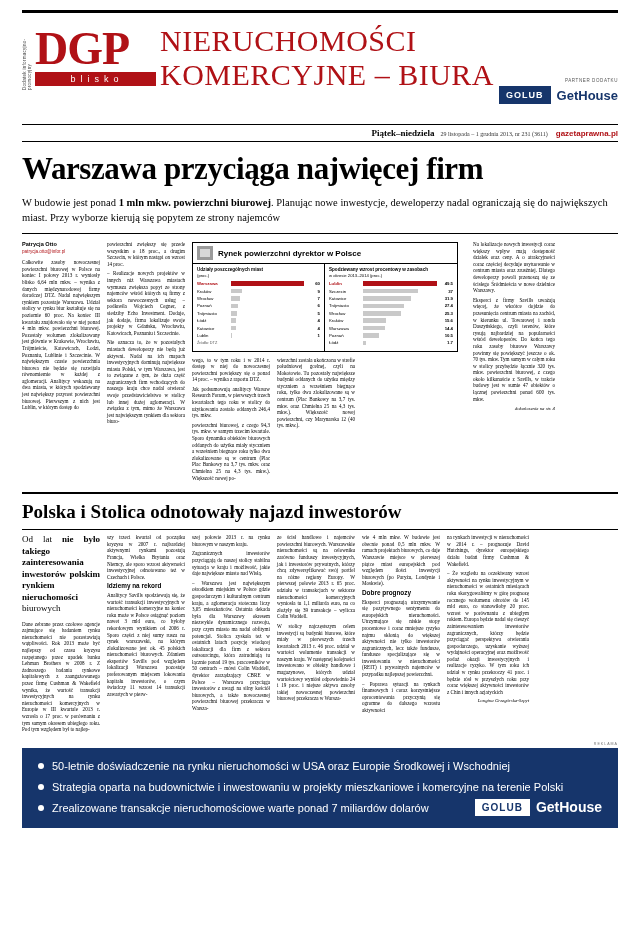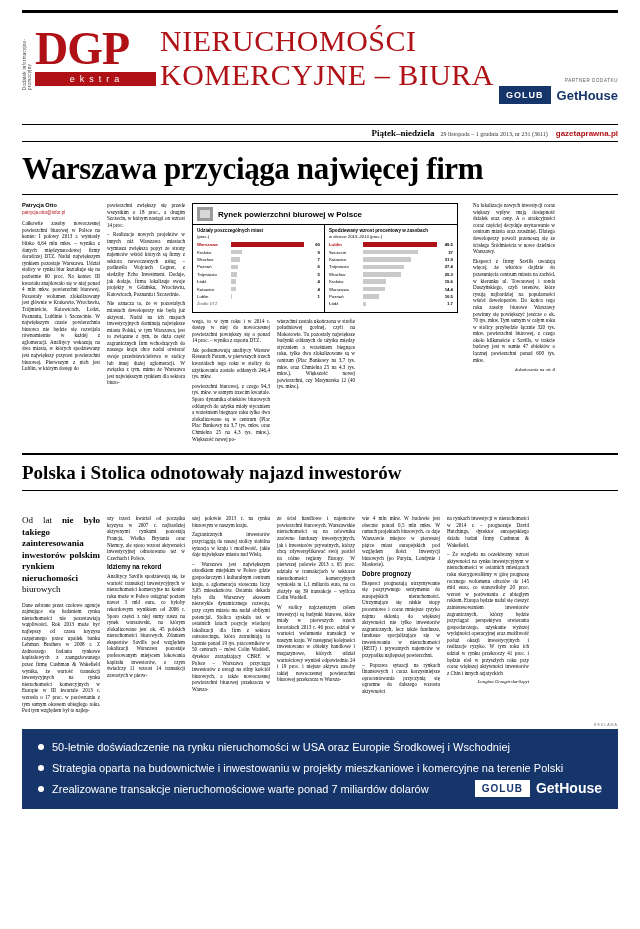--- a/index.html
+++ b/index.html
@@ -78,21 +78,21 @@
   .bar-row.hl .bar{background:#b01116;}
   .bar-row .vl{width:16px;text-align:right;font-weight:bold;}
   .info-src{font-family:"Liberation Sans",sans-serif;font-size:3.8px;color:#555;margin-top:2px;}
 
   
   .rule2{margin:8px 22px 0 22px;border-top:2px solid #000;}
   .headline2{margin:7px 22px 0 22px;font-family:"Liberation Serif",serif;font-weight:bold;
              font-size:19px;line-height:22px;}
   .rule3{margin:6px 22px 0 22px;border-top:1px solid #000;}
 
-  .bottom-cols{display:flex;margin:24px 22px 0 22px;gap:7px;}
+  .bottom-cols{display:flex;margin:4px 22px 0 22px;gap:7px;}
   .bcol{width:78px;font-size:5.1px;line-height:6.6px;text-align:justify;font-family:"Liberation Serif",serif;}
   .bcol.wide{width:82px;}
   .bcol p{margin:0 0 3px 0;}
   .kicker{font-family:"Liberation Serif",serif;font-size:9px;line-height:11.5px;font-weight:normal;}
   .kicker b{font-weight:bold;}
   .subhead{font-family:"Liberation Sans",sans-serif;font-weight:bold;font-size:6.4px;margin:2px 0 2px 0;}
   .sig{font-size:4.8px;font-style:italic;text-align:right;margin-top:3px;}
 
   
   .reklama{text-align:right;margin:6px 22px 2px 22px;font-family:"Liberation Sans",sans-serif;
@@ -112,21 +112,21 @@
 <body>
 
 <div class="page">
 
   <div class="masthead">
     <div class="mast-rule"></div>
     <div class="dgp-wrap">
       <div class="dgp-side">Dodatek informacyjno-promocyjny</div>
       <div class="dgp-box">
         <div class="dgp-logo">DGP</div>
-        <div class="dgp-ekstra">ekstra</div>
+        <div class="dgp-ekstra">blisko</div>
       </div>
     </div>
     <div class="mast-title">
       <div>NIERUCHOMOŚCI</div>
       <div>KOMERCYJNE – BIURA</div>
     </div>
     <div class="partner">
       <div class="partner-lbl">PARTNER DODATKU</div>
       <div class="partner-logos">
         <div class="golub">GOLUB</div>
@@ -135,40 +135,43 @@
     </div>
   </div>
 
   <div class="dateline">
     <span class="d1">Piątek–niedziela</span>
     <span class="d2">29 listopada – 1 grudnia 2013, nr 231 (3611)</span>
     <span class="d3">gazetaprawna.pl</span>
   </div>
 
   <div class="headline">Warszawa przyciąga najwięcej firm</div>
+  <div class="lede">
+    <span>W budowie jest ponad </span><b>1 mln mkw. powierzchni biurowej</b><span>. Planując nowe inwestycje, deweloperzy nadal ograniczają się do największych miast. Przy wyborze kierują się popytem ze strony najemców</span>
+  </div>
   <div class="hr-thin"></div>
 
   <div class="main-cols">
     <div class="col c1">
       <div class="byline">Patrycja Otto</div>
       <div class="byline-mail">patrycja.otto@infor.pl</div>
       <p>Całkowite zasoby nowoczesnej powierzchni biurowej w Polsce na koniec I połowy 2013 r. wyniosły blisko 6,64 mln mkw. – wynika z danych międzynarodowej firmy doradczej DTZ. Nadal największym rynkiem pozostaje Warszawa. Udział stolicy w rynku biur kształtuje się na poziomie 60 proc. Na koniec III kwartału znajdowało się w niej ponad 4 mln mkw. powierzchni biurowej. Pozostały wolumen zlokalizowany jest głównie w Krakowie, Wrocławiu, Trójmieście, Katowicach, Łodzi, Poznaniu, Lublinie i Szczecinie. W największym czasie powierzchnia biurowa nie będzie się rozwijała równomiernie w każdej z aglomeracji. Analitycy wskazują na dwa miasta, w których spodziewany jest największy przyrost powierzchni biurowej. Pierwszym z nich jest Lublin, w którym dostęp do</p>
     </div>
     <div class="col c2">
       <p>powierzchni zwiększy się przede wszystkim o 18 proc., a drugim Szczecin, w którym nastąpi on wzrost 14 proc.</p>
       <p>– Realizacje nowych projektów w innych niż Warszawa miastach wymusza zwiększa popyt ze strony najemców wśród których są firmy z sektora nowoczesnych usług – podkreśla Wojciech Cegner, z siedziby Echo Investment. Dodaje, jak dodaje, firma lokalizuje swoje projekty w Gdańsku, Wrocławiu, Katowicach, Poznaniu i Szczecinie.</p>
       <p>Nie oznacza to, że w pozostałych miastach deweloperzy nie będą już aktywni. Nadal na ich mapach inwestycyjnych dominują największe miasta Polski, w tym Warszawa, jest to związane z tym, że duża część zagranicznych firm wchodzących do naszego kraju chce nadal otwierać swoje przedstawicielstwo w stolicy lub innej dużej aglomeracji. W związku z tym, mimo że Warszawa jest największym rynkiem dla sektora biuro-</p>
     </div>
 
     <div style="width:274px;">
 
       <div class="infobox">
         <div class="info-head">
           <div class="info-icon"></div>
-          <div class="info-title"><span class="t1">Rynek powierzchni biurowej</span><span> w Polsce</span></div>
+          <div class="info-title"><span class="t1">Rynek powierzchni dyrektor</span><span> w Polsce</span></div>
         </div>
         <div class="info-body">
           <div class="info-half left">
             <div class="info-sub"><span>Udziały poszczególnych miast</span><br><span class="unit">(proc.)</span></div>
             <div id="left-bars">
                 <div class="bar-row hl">
                   <div class="nm">Warszawa</div>
                   <div class="track">
                     <div class="bar" style="width: 100%;"></div>
                   </div>

